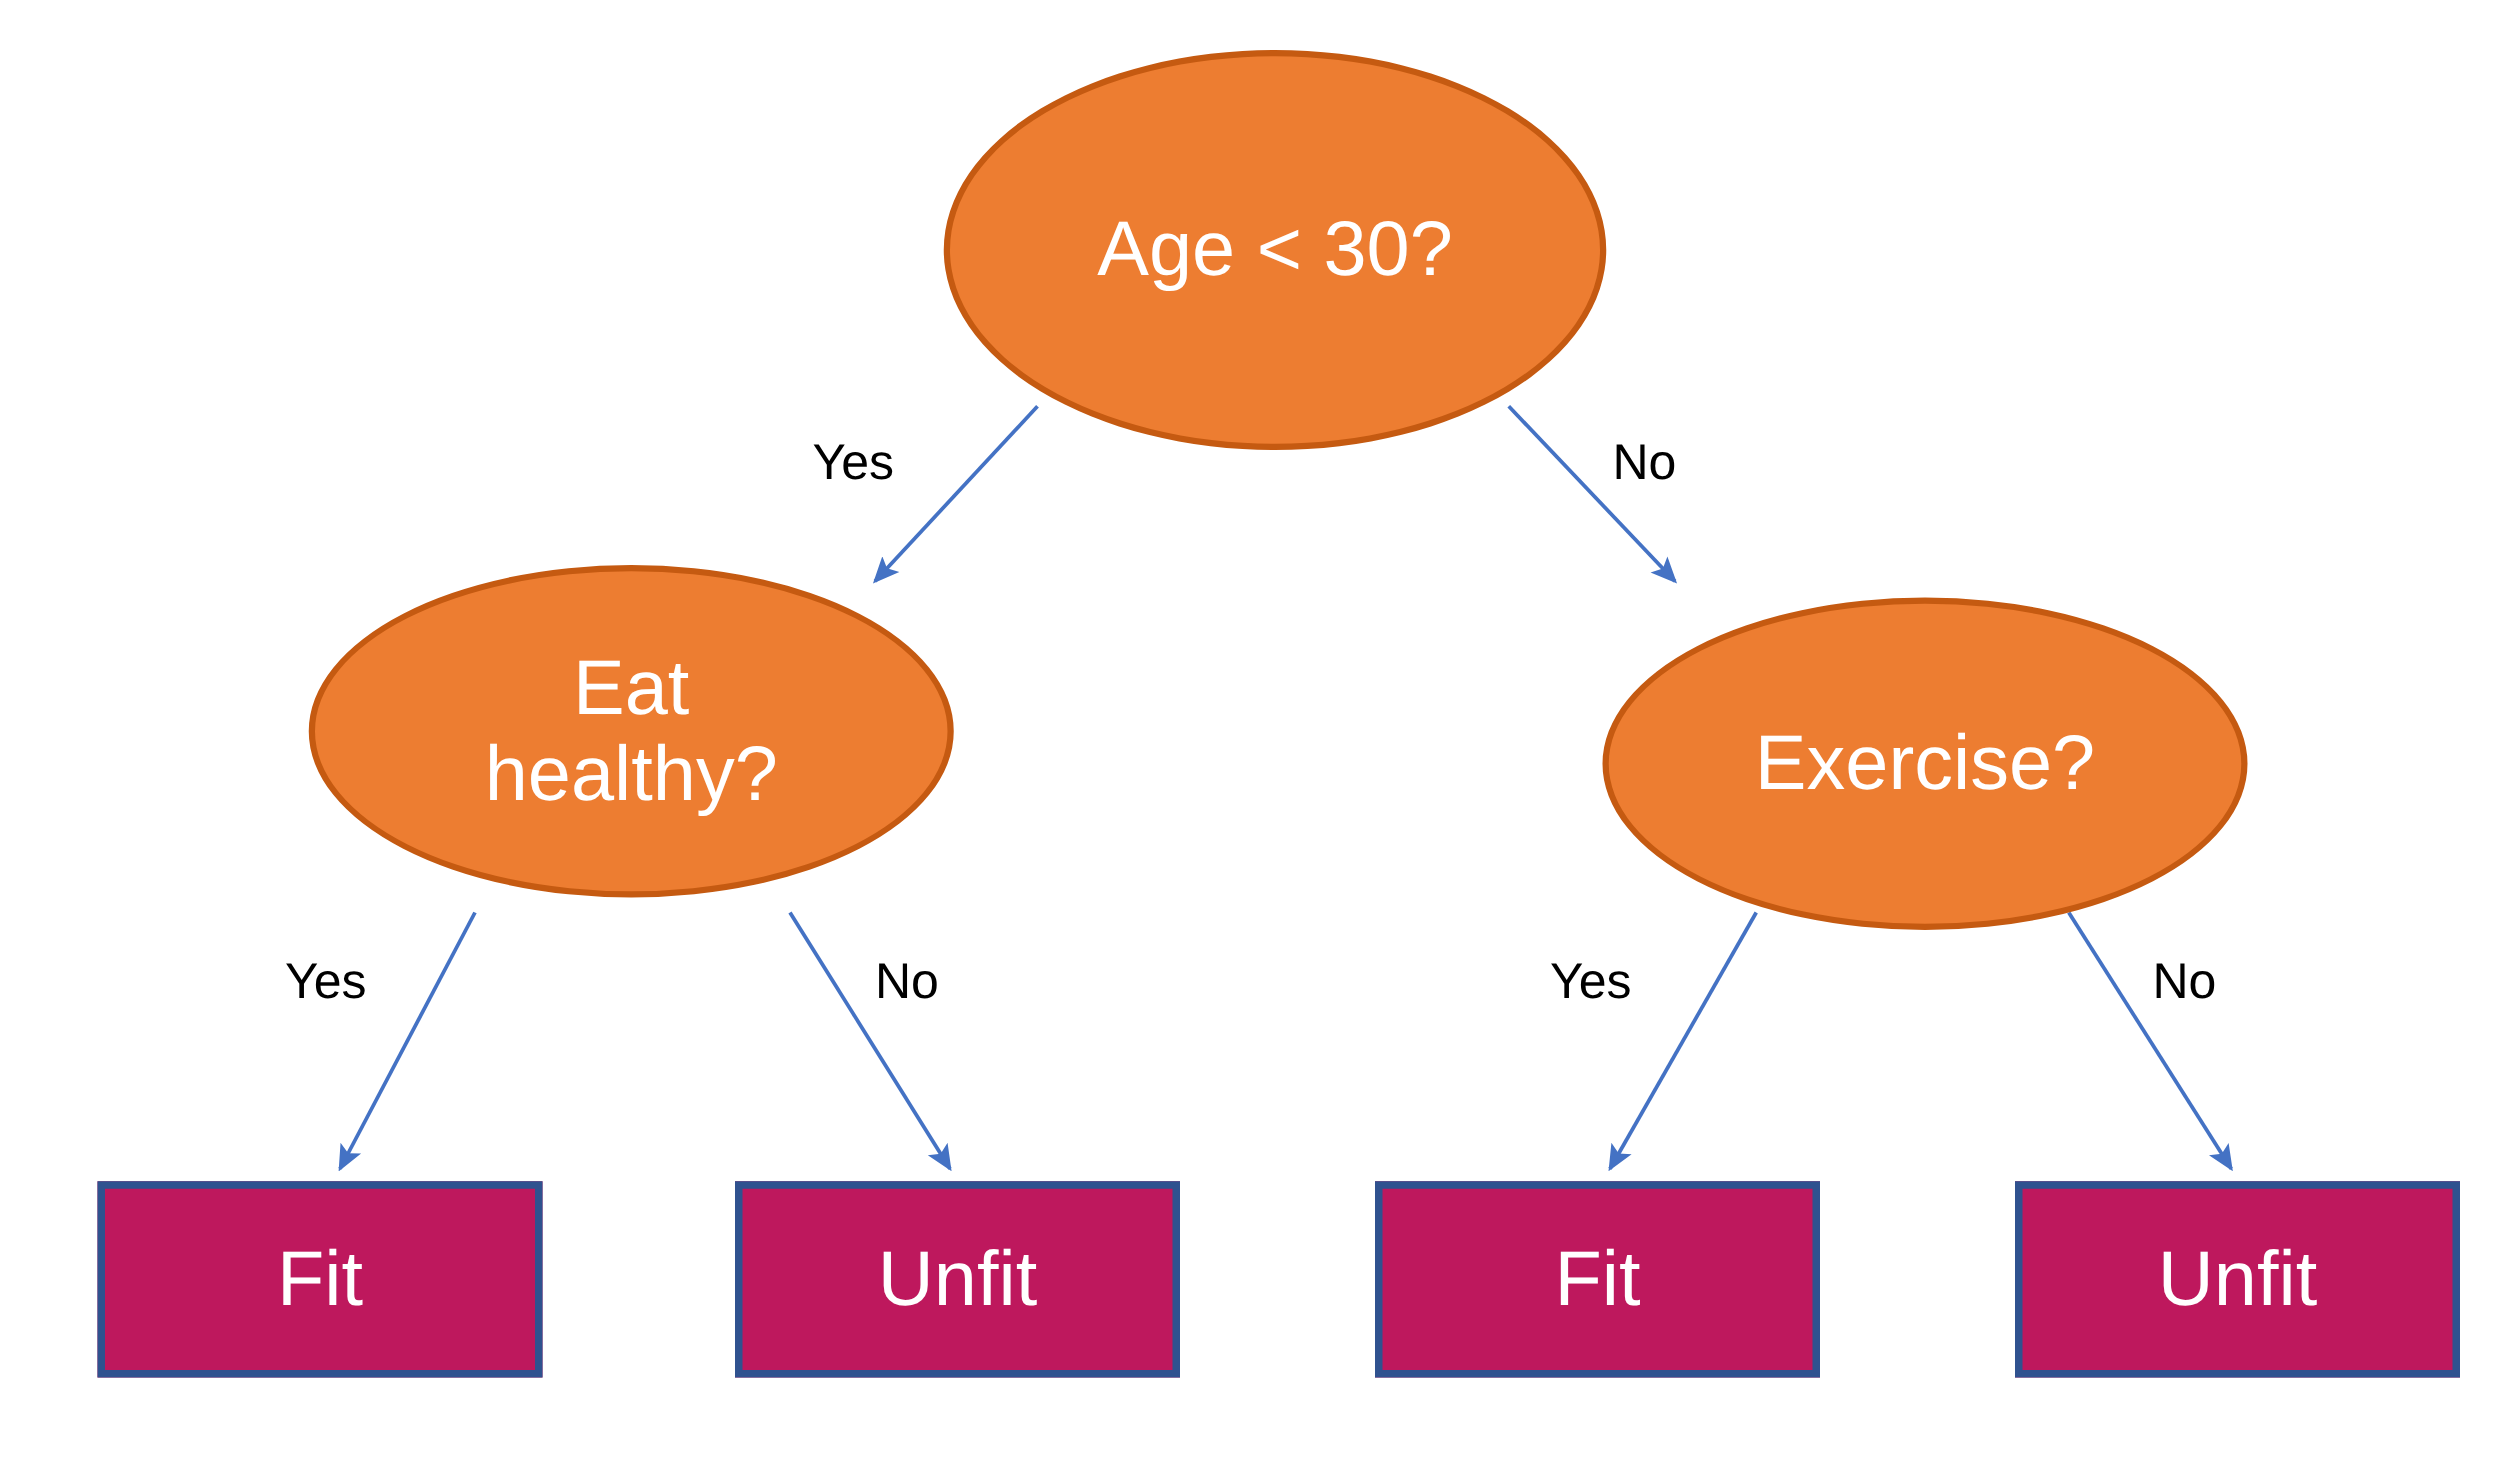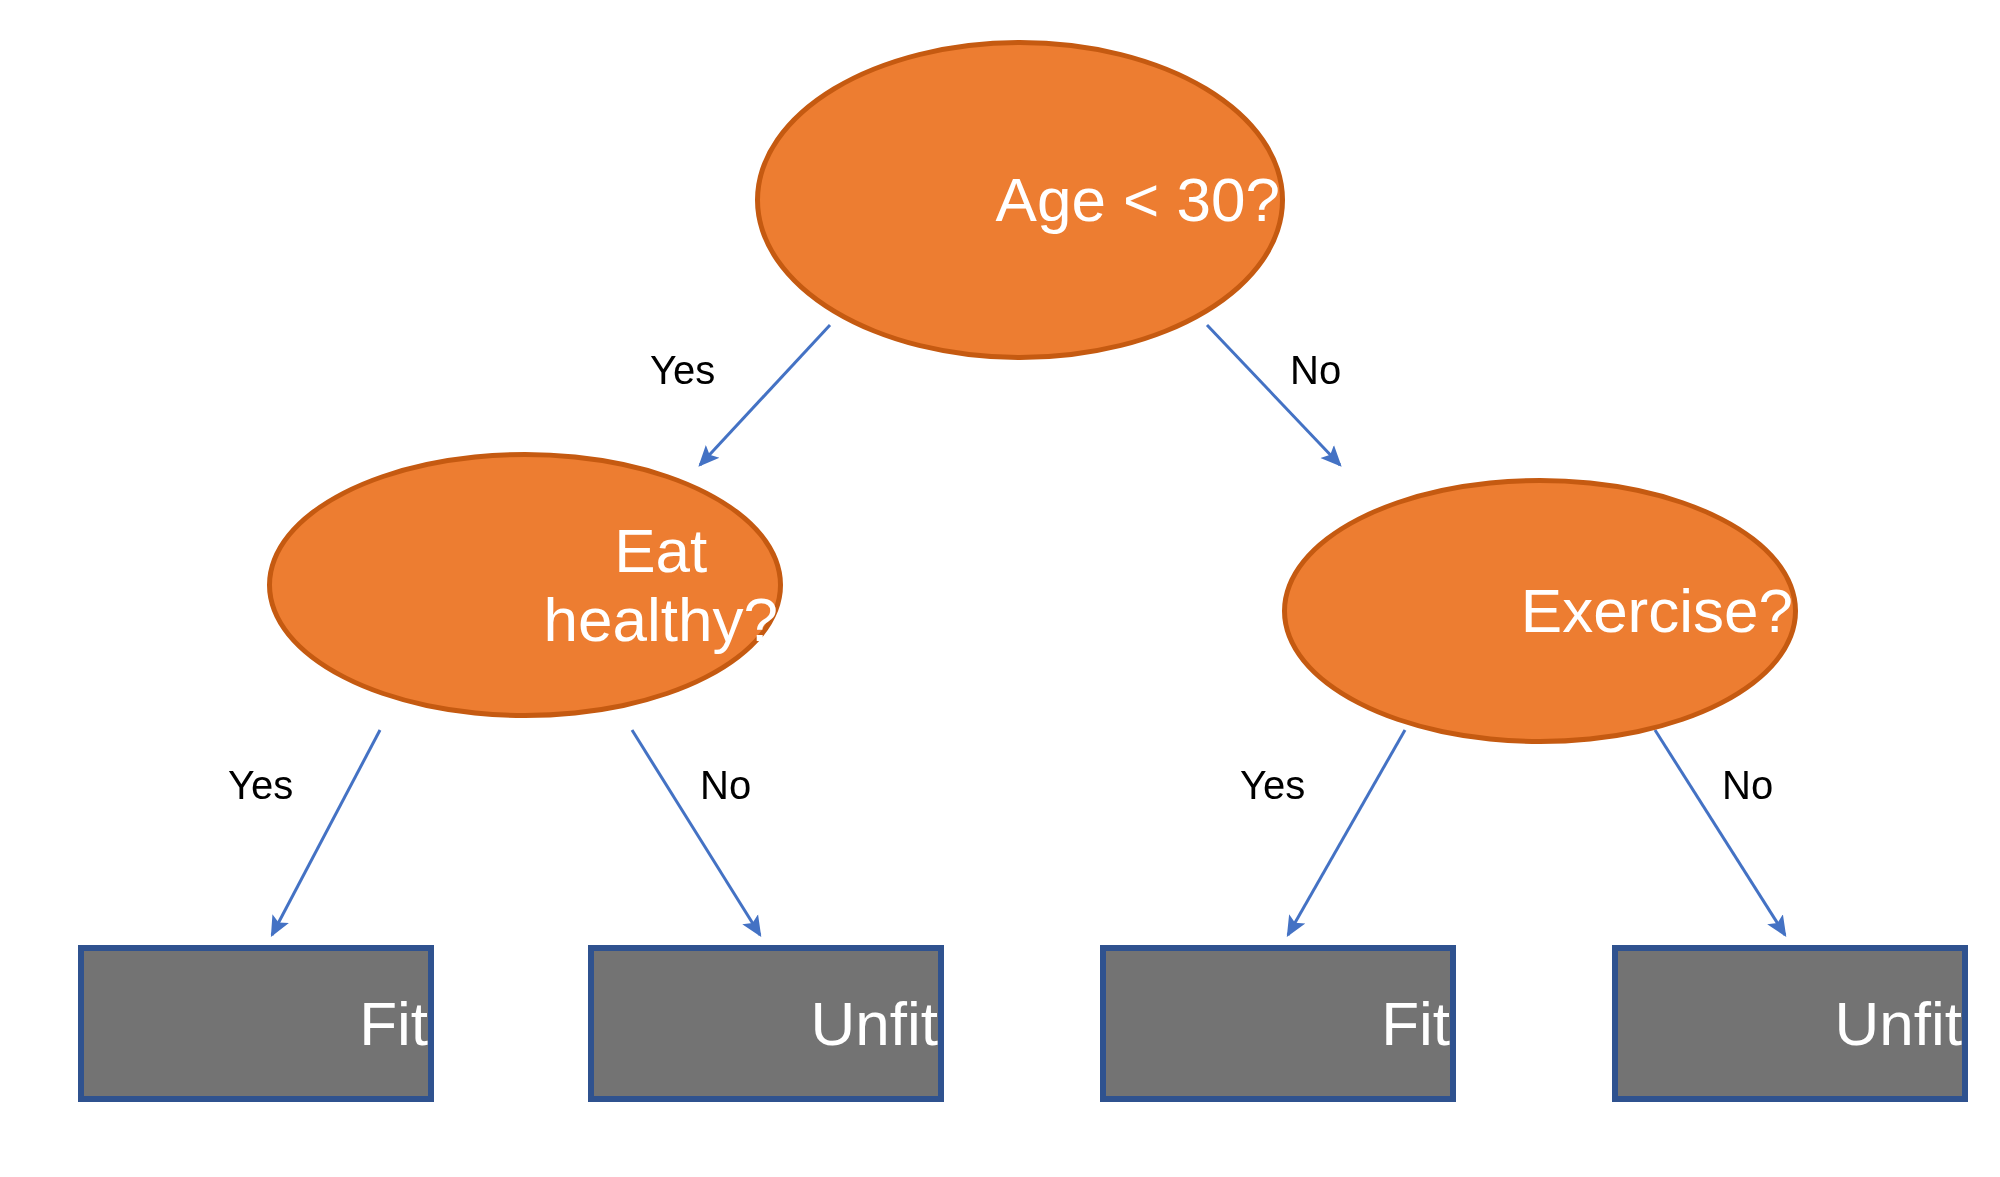--- a/index.html
+++ b/index.html
@@ -20,34 +20,34 @@
     left: 0;
     top: 0;
     width: 2000px;
     height: 1177px;
   }
   .node {
     position: absolute;
     box-sizing: border-box;
     display: flex;
     align-items: center;
-    justify-content: flex-end;
+    justify-content: center;
     text-align: center;
     color: #ffffff;
     line-height: 1.12;
     white-space: pre-line;
   }
   .decision-node {
     background: #ED7D31;
     border: 5px solid #C55A11;
     border-radius: 50%;
     font-size: 62px;
   }
   .leaf-node {
-    background: #737373;
+    background: #be185d;
     border: 6px solid #2F528F;
     font-size: 62px;
   }
   .edge-label {
     position: absolute;
     color: #000000;
     font-size: 40px;
     line-height: 1;
     white-space: nowrap;
   }
@@ -68,21 +68,21 @@
         <line x1="1207" y1="325" x2="1340" y2="465" stroke="#4472C4" stroke-width="3" marker-end="url(#arrowhead)"></line>
         <line x1="380" y1="730" x2="272" y2="935" stroke="#4472C4" stroke-width="3" marker-end="url(#arrowhead)"></line>
         <line x1="632" y1="730" x2="760" y2="935" stroke="#4472C4" stroke-width="3" marker-end="url(#arrowhead)"></line>
         <line x1="1405" y1="730" x2="1288" y2="935" stroke="#4472C4" stroke-width="3" marker-end="url(#arrowhead)"></line>
         <line x1="1655" y1="730" x2="1785" y2="935" stroke="#4472C4" stroke-width="3" marker-end="url(#arrowhead)"></line>
       </g>
   </svg>
 
   <div id="node-layer">
       <div class="node decision-node" style="left: 755px; top: 40px; width: 530px; height: 320px;"><span>Age &lt; 30?</span></div>
-      <div class="node decision-node" style="left: 267px; top: 452px; width: 516px; height: 266px;"><span>Eat
+      <div class="node decision-node" style="left: 247px; top: 452px; width: 516px; height: 266px;"><span>Eat
 healthy?</span></div>
       <div class="node decision-node" style="left: 1282px; top: 478px; width: 516px; height: 266px;"><span>Exercise?</span></div>
       <div class="node leaf-node" style="left: 78px; top: 945px; width: 356px; height: 157px;"><span>Fit</span></div>
       <div class="node leaf-node" style="left: 588px; top: 945px; width: 356px; height: 157px;"><span>Unfit</span></div>
       <div class="node leaf-node" style="left: 1100px; top: 945px; width: 356px; height: 157px;"><span>Fit</span></div>
       <div class="node leaf-node" style="left: 1612px; top: 945px; width: 356px; height: 157px;"><span>Unfit</span></div>
     </div>
   <div id="label-layer">
       <div class="edge-label" style="left: 650px; top: 350px;">Yes</div>
       <div class="edge-label" style="left: 1290px; top: 350px;">No</div>

